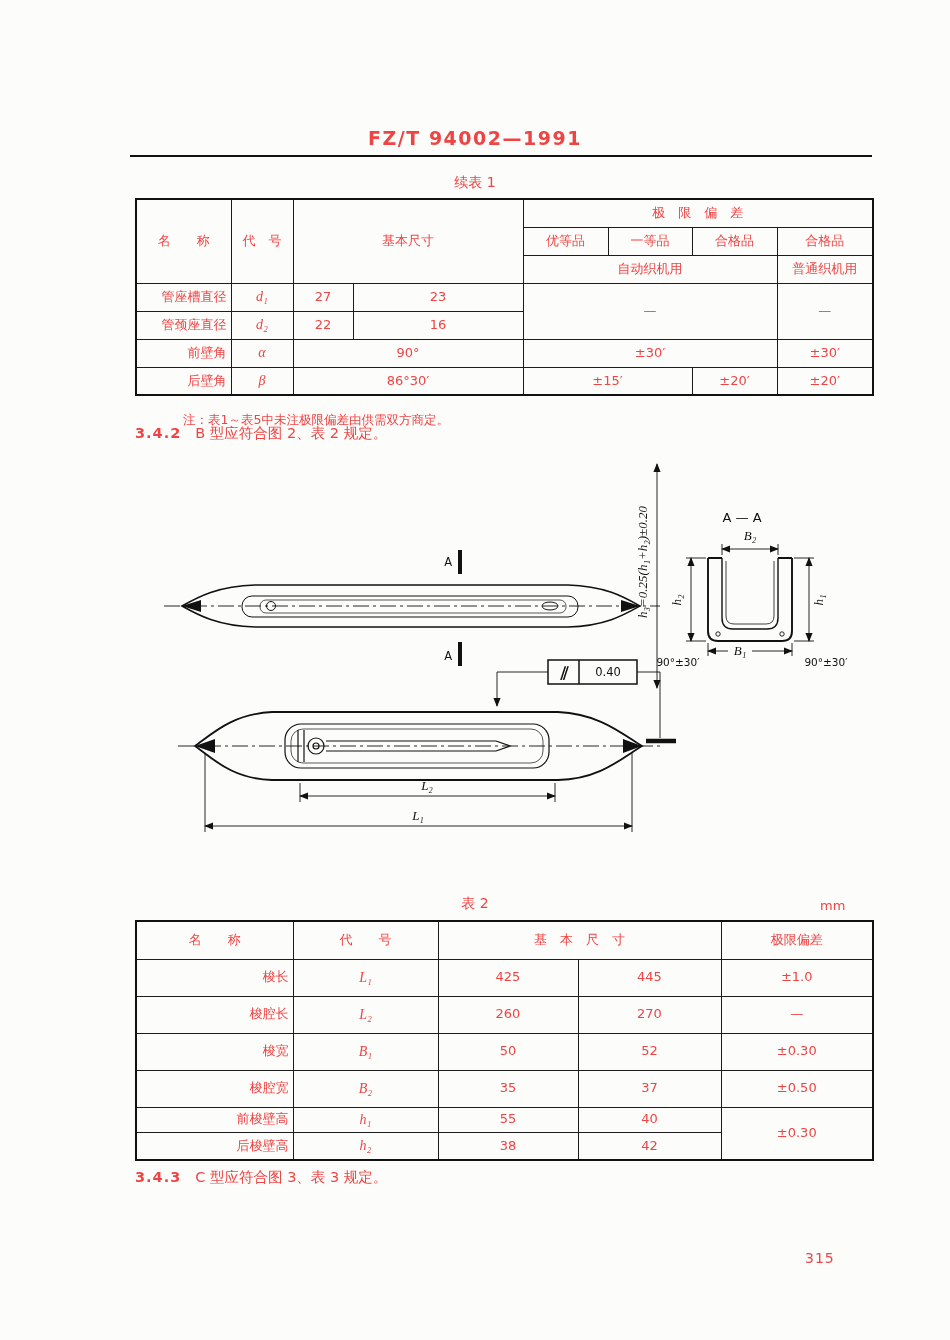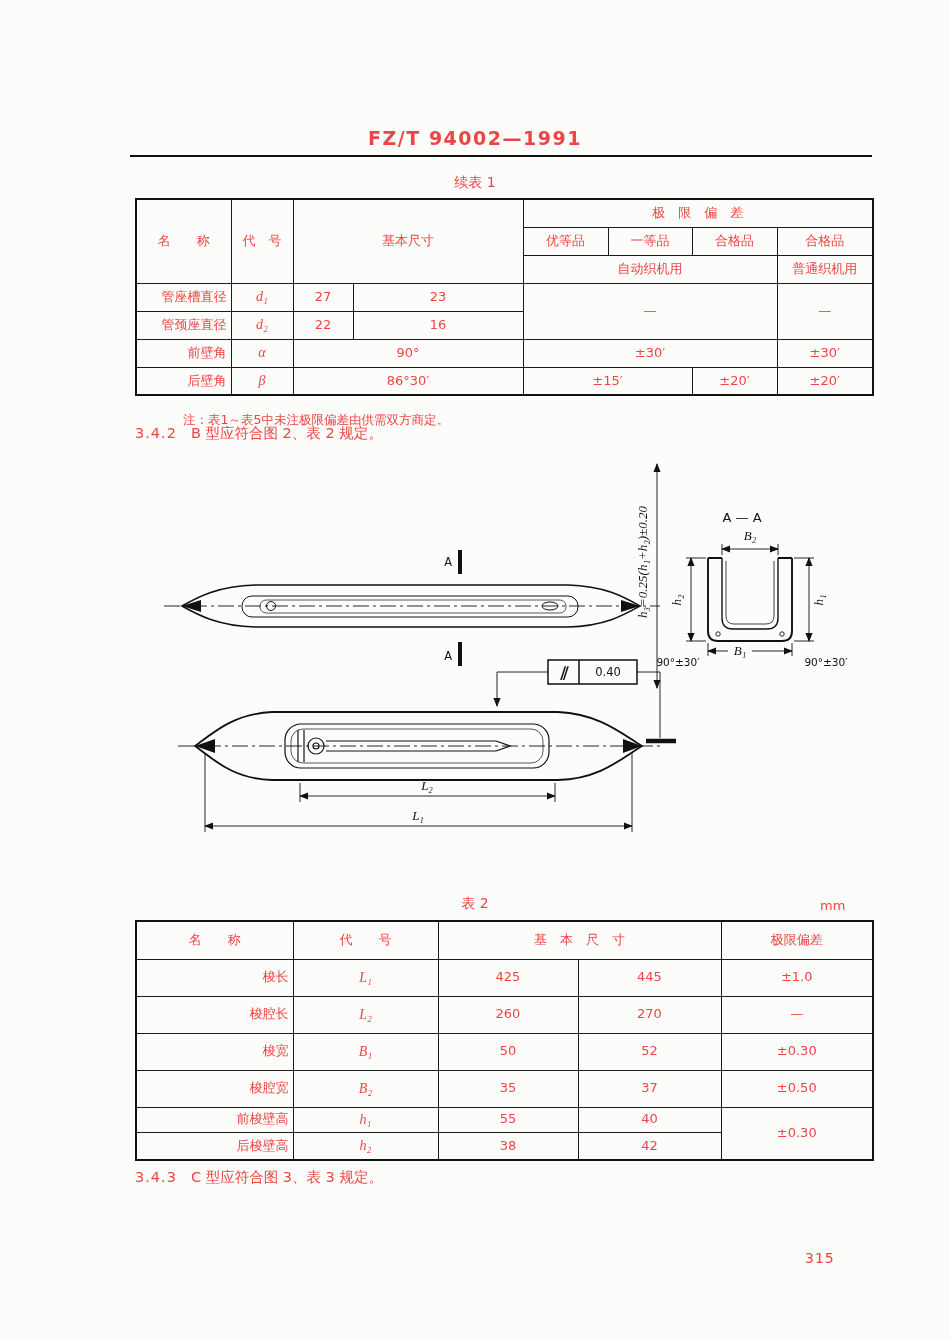--- a/index.html
+++ b/index.html
@@ -25,21 +25,21 @@
   }
   .t1 { left:135px; top:198px; width:737px; }
   .t2 { left:135px; top:920px; width:737px; }
   td.left { text-align:right; padding-left:15px; }
   td.code { font-family:"Liberation Serif","DejaVu Serif",serif; font-style:italic; font-size:14px; }
 
   .note { position:absolute; top:402px; left:183px; font-size:12.5px;margin-top:10px; }
   .clause { position:absolute; left:135px; font-size:14.5px; }
   .c342 { top:424px; }
   .c343 { top:1168px; }
-  .clause-num { font-weight:normal; letter-spacing:1px; margin-right:14px;margin-top:43px; }
+  .clause-num { font-weight:bold; letter-spacing:1px; margin-right:14px;margin-top:43px; }
 
   .figure { position:absolute; left:130px; top:450px; width:750px; height:420px; }
   .figure .ln { stroke:#111; fill:none; }
   .figure .thin { stroke-width:0.9; }
   .figure .fig-tx { font-family:"DejaVu Sans","Liberation Sans",sans-serif; font-size:11.5px; fill:#111; }
   .figure .fig-it { font-family:"Liberation Serif","DejaVu Serif",serif; font-style:italic; font-size:13px; fill:#111; }
   .figure .small { font-size:10.5px; }
 
   .fig-caption { position:absolute; top:871px; left:0; width:100%; text-align:center; font-size:14px; }
   .t2-caption  { position:absolute; top:895px; left:0; width:100%; text-align:center; font-size:14px; }

